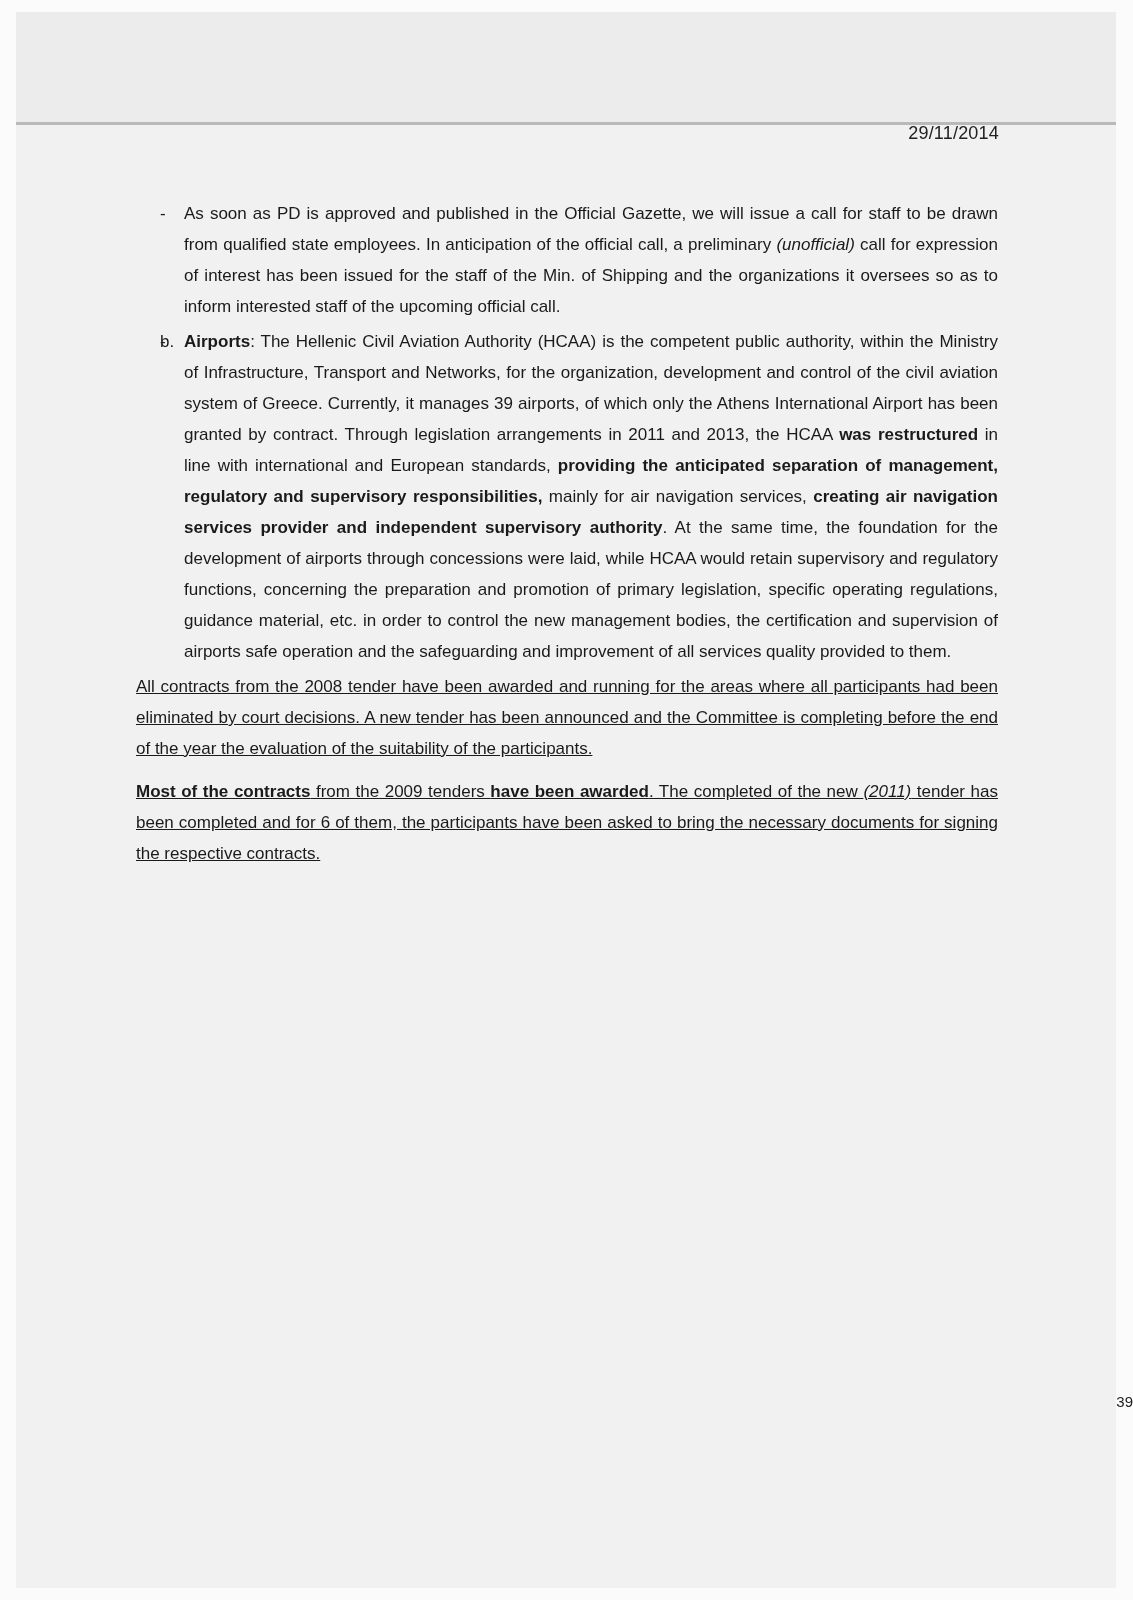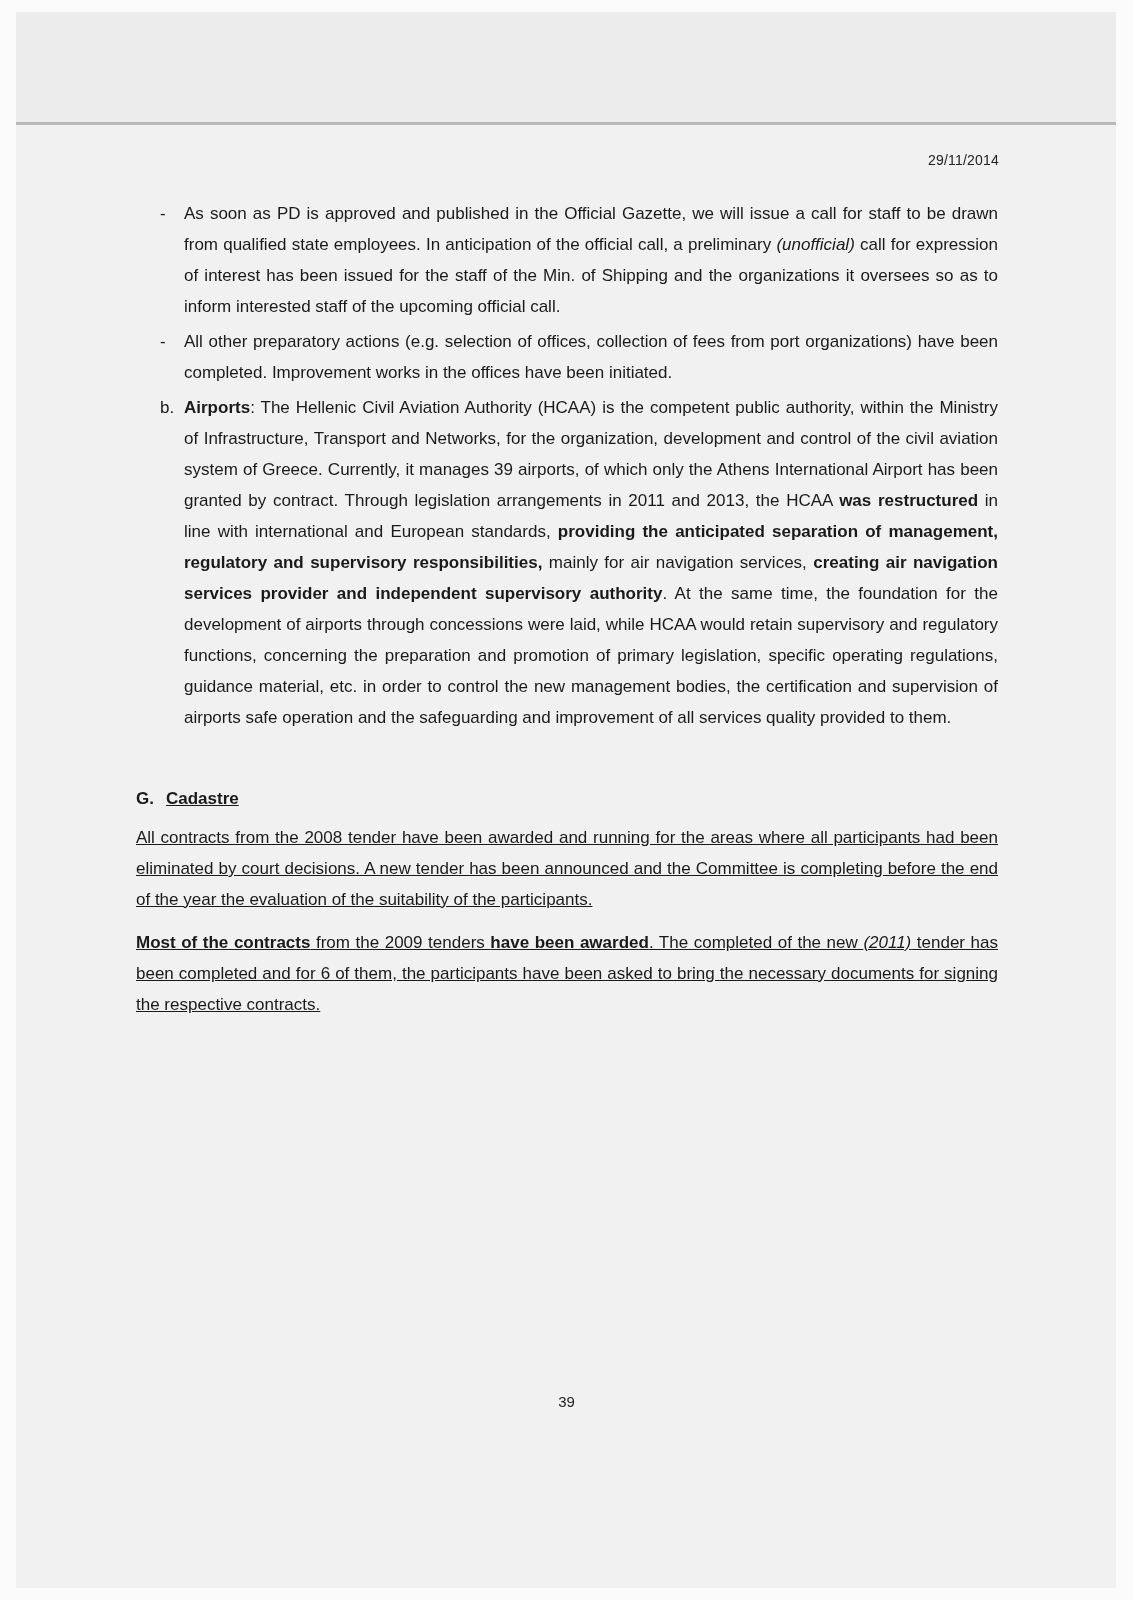--- a/index.html
+++ b/index.html
@@ -34,23 +34,23 @@
     .header-rule {
       position: absolute;
       left: 16px;
       top: 122px;
       width: 1100px;
       height: 3px;
       background: #b9b9b9;
     }
     .date {
       position: absolute;
-      top: 152px;
+      top: 123px;
       right: 134px;
-      font-size: 14px;
+      font-size: 18px;
       color: #222;
       letter-spacing: 0.2px;
     }
     .content {
       position: absolute;
       left: 136px;
       top: 198px;
       width: 862px;
       font-size: 17px;
       line-height: 31px;
@@ -94,21 +94,21 @@
       margin: 0 0 12px 0;
       text-decoration: underline;
     }
     b { font-weight: bold; }
     i { font-style: italic; }
     .page-number {
       position: absolute;
       top: 1393px;
       left: 0;
       width: 1133px;
-      text-align: center;
+      text-align: right;
       font-size: 15px;
       color: #222;
     }
   </style>
 </head>
 <body>
 
 <div class="scan-sheet"></div>
 <div class="scan-top-band"></div>
 <div class="header-rule"></div>
@@ -117,33 +117,29 @@
 
 <div class="content">
 
   <div class="bullet">
     <span class="marker">-</span>
     <span>As soon as PD is approved and published in the Official Gazette, we will issue a call for staff to be drawn from qualified state employees. In anticipation of the official call, a preliminary </span><i>(unofficial)</i><span> call for expression of interest has been issued for the staff of the Min. of Shipping and the organizations it oversees so as to inform interested staff of the upcoming official call.</span>
   </div>
 
   <div class="bullet">
     <span class="marker">-</span>
-    <span>All other preparatory actions (e.g. selection of offices, collection of fees from port organizations) have been completed. Improvement works in the offices have been initiated.</span>
   </div>
 
 
   <div class="lettered">
     <span class="marker">b.</span>
     <b>Airports</b><span>: The Hellenic Civil Aviation Authority (HCAA) is the competent public authority, within the Ministry of Infrastructure, Transport and Networks, for the organization, development and control of the civil aviation system of Greece. Currently, it manages 39 airports, of which only the Athens International Airport has been granted by contract. Through legislation arrangements in 2011 and 2013, the HCAA </span><b>was restructured</b><span> in line with international and European standards, </span><b>providing the anticipated separation of management, regulatory and supervisory responsibilities,</b><span> mainly for air navigation services, </span><b>creating air navigation services provider and independent supervisory authority</b><span>. At the same time, the foundation for the development of airports through concessions were laid, while HCAA would retain supervisory and regulatory functions, concerning the preparation and promotion of primary legislation, specific operating regulations, guidance material, etc. in order to control the new management bodies, the certification and supervision of airports safe operation and the safeguarding and improvement of all services quality provided to them.</span>
   </div>
 
 
-  <div class="section-heading">
-    <span>G.</span><span class="title">Cadastre</span>
-  </div>
 
   <p class="para">All contracts from the 2008 tender have been awarded and running for the areas where all participants had been eliminated by court decisions. A new tender has been announced and the Committee is completing before the end of the year the evaluation of the suitability of the participants.</p>
 
   <p class="para">
     <b>Most of the contracts</b><span> from the 2009 tenders </span><b>have been awarded</b><span>. The completed of the new </span><i>(2011)</i><span> tender has been completed and for 6 of them, the participants have been asked to bring the necessary documents for signing the respective contracts.</span>
   </p>
 
 </div>
 
 <div class="page-number">39</div>

